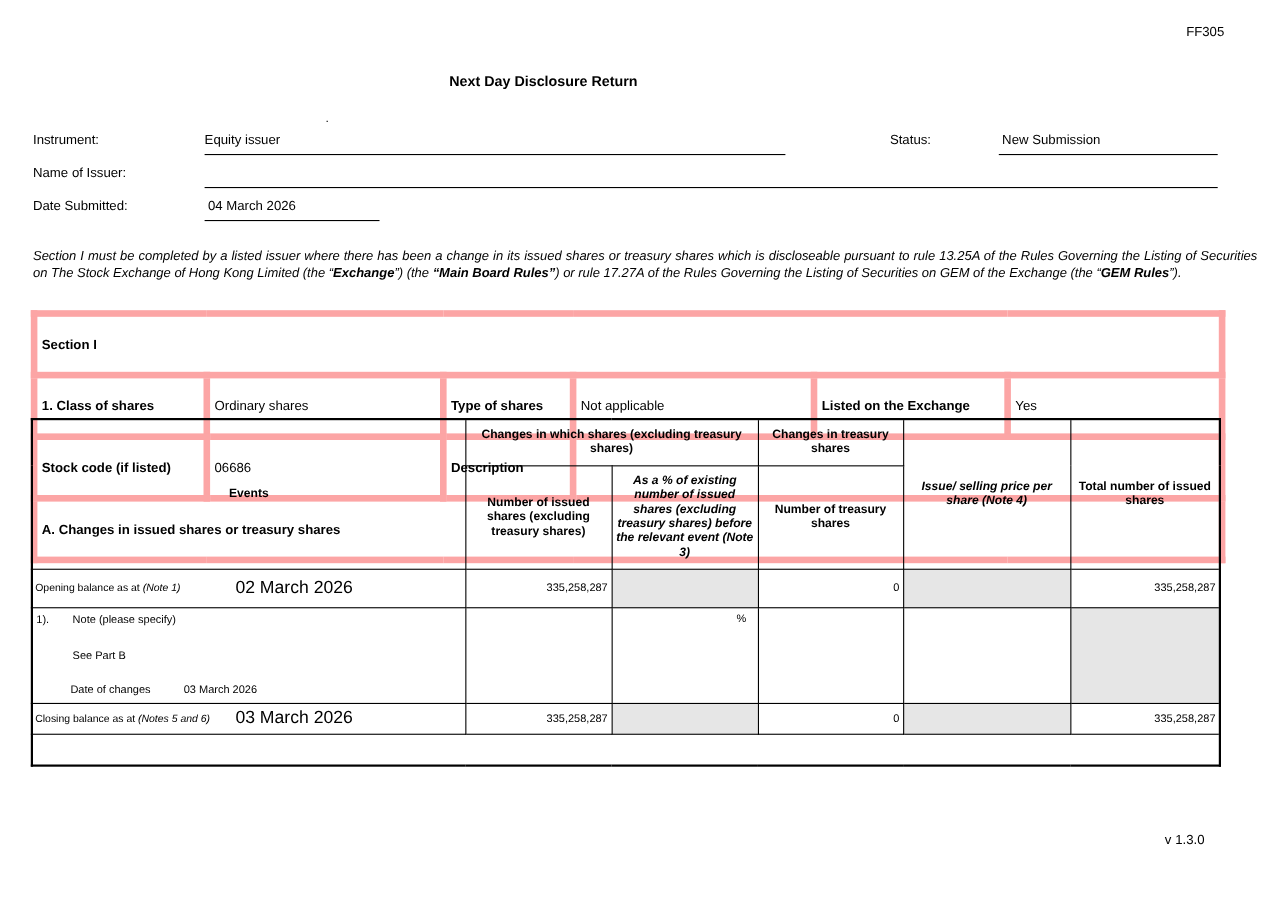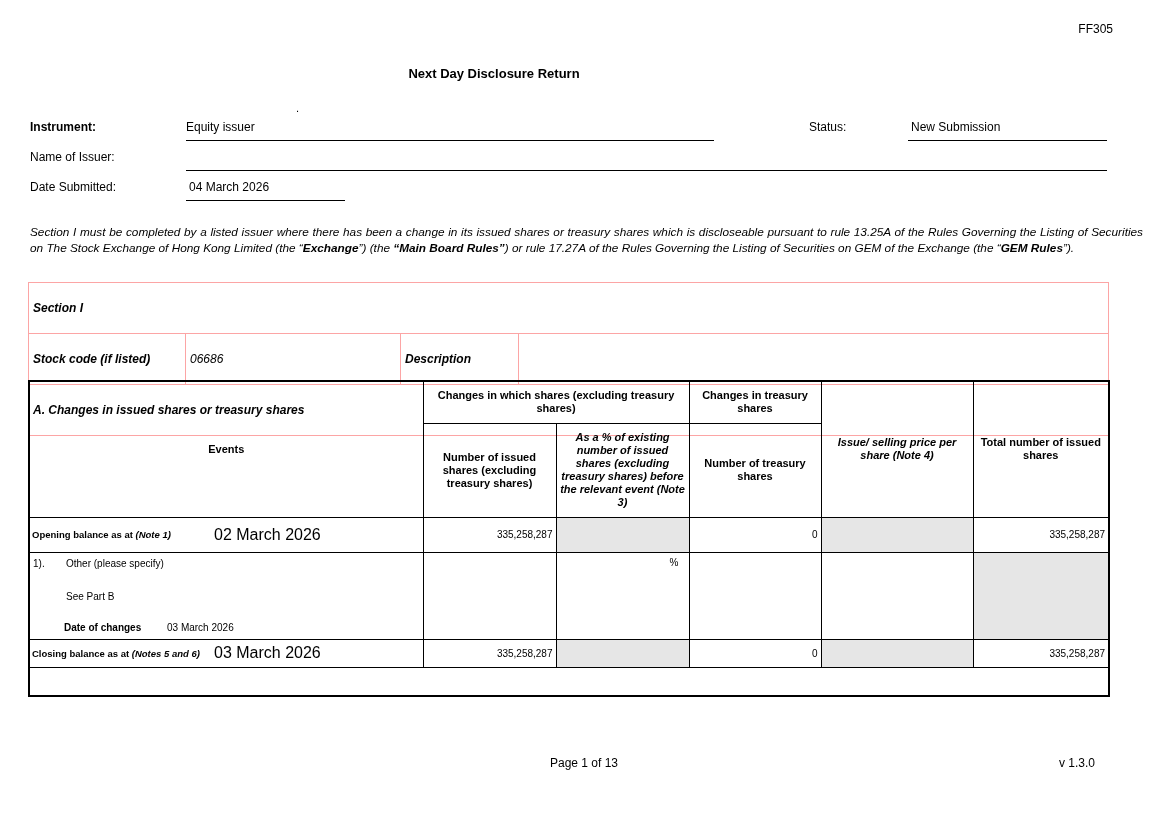--- a/index.html
+++ b/index.html
@@ -14,59 +14,59 @@
   #stray-dot{top:102px;left:296px;font-size:11px;}
   
   .field-label{font-size:12px;}
   .field-value{font-size:12px;white-space:nowrap;}
   .uline{border-bottom:1px solid #000;height:0;}
   
   #intro{top:225px;left:30px;width:1113px;font-size:11.8px;line-height:15.7px;font-style:italic;text-align:justify;}
   
   table{border-collapse:collapse;table-layout:fixed;}
   #si-table{top:282px;left:28px;width:1080px;}
-  #si-table td{border:1px solid #fca5a5;font-size:12px;padding:18px 4px;overflow:hidden;font-style:italic;}
+  #si-table td{border:6px solid #fca5a5;font-size:12px;padding:18px 4px;overflow:hidden;}
   #si-table .lbl{font-weight:bold;}
   #ev-table{top:380px;left:28px;width:1080px;border:2px solid #000;}
   #ev-table td{border:1px solid #000;overflow:hidden;}
   #ev-table .hd{font-weight:bold;font-size:11px;text-align:center;vertical-align:middle;padding:2px 3px;line-height:13px;}
   #ev-table .it{font-style:italic;}
   tr.r-open td,tr.r-other td,tr.r-close td,tr.r-empty td{border-top-width:2px;}
   .num{font-size:10px;text-align:right;padding:1px 3px;vertical-align:middle;}
   .shaded{background:var(--shaded-cell,#e6e6e6);}
   .ev-cell{position:relative;font-size:10px;vertical-align:middle;padding:1px 2px;}
-  .bal-label{font-weight:bold;font-size:9.5px;}
+  .bal-label{font-weight:normal;font-size:9.5px;}
   .bal-label i{font-style:italic;}
   .bal-date{position:absolute;left:184px;top:50%;transform:translateY(-50%);font-size:16px;white-space:nowrap;}
   .other-cell{vertical-align:top !important;}
   .o-line1{margin-top:4px;position:relative;}
   .o-idx{position:absolute;left:1px;top:0;}
   .o-evt{margin-left:34px;}
   .o-line2{margin-top:22px;margin-left:34px;}
   .o-line3{margin-top:20px;margin-left:32px;position:relative;}
-  .o-datelbl{font-weight:bold;}
+  .o-datelbl{font-weight:normal;}
   .o-date{position:absolute;left:103px;top:0;}
   .pct-cell{vertical-align:top !important;text-align:right;font-size:10px;padding:4px 10px 0 0;}
   
   #page-indicator{top:756px;left:0;width:1168px;text-align:center;font-size:12px;}
   #version{top:756px;right:73px;font-size:12px;}
 </style>
 </head>
 <body>
 
 <div id="page">
 
   <div class="abs" id="form-code">FF305</div>
 
   <div class="abs" id="title-block">
     <div>Next Day Disclosure Return</div>
   </div>
   <div class="abs" id="stray-dot">.</div>
 
-  <div class="abs field-label" style="top:120px;left:30px;font-weight:bold;">Instrument:</div>
+  <div class="abs field-label" style="top:120px;left:30px;">Instrument:</div>
   <div class="abs field-value" style="top:120px;left:186px;">Equity issuer</div>
   <div class="abs uline" style="top:140px;left:186px;width:528px;"></div>
 
   <div class="abs field-label" style="top:120px;left:809px;">Status:</div>
   <div class="abs field-value" style="top:120px;left:911px;">New Submission</div>
   <div class="abs uline" style="top:140px;left:908px;width:199px;"></div>
 
   <div class="abs field-label" style="top:150px;left:30px;">Name of Issuer:</div>
   <div class="abs uline" style="top:170px;left:186px;width:921px;"></div>
 
@@ -81,20 +81,28 @@
       <col style="width:157px">
         <col style="width:215px">
         <col style="width:118px">
       <col style="width:219px">
         <col style="width:176px">
         <col style="width:195px">
     </colgroup>
     <tbody>
         <tr style="height:22px">
       <td colspan="6" class="lbl">Section I</td>
+    </tr>
+    <tr style="height:26px">
+      <td class="lbl">1. Class of shares</td>
+      <td>Ordinary shares</td>
+      <td class="lbl">Type of shares</td>
+      <td>Not applicable</td>
+      <td class="lbl">Listed on the Exchange</td>
+      <td>Yes</td>
     </tr>
     <tr style="height:28px">
       <td class="lbl">Stock code (if listed)</td>
       <td>06686</td>
       <td class="lbl">Description</td>
       <td colspan="3"></td>
     </tr>
     <tr style="height:23px">
       <td colspan="6" class="lbl">A. Changes in issued shares or treasury shares</td>
     </tr>
@@ -133,21 +141,21 @@
       <td class="shaded"></td>
       <td class="num">0</td>
       <td class="shaded"></td>
       <td class="num">335,258,287</td>
     </tr>
 
     <tr style="height:87px" class="r-other">
       <td class="ev-cell other-cell">
         <div class="o-line1">
           <span class="o-idx">1).</span>
-          <span class="o-evt">Other (please specify)</span>
+          <span class="o-evt">Note (please specify)</span>
         </div>
         <div class="o-line2">See Part B</div>
         <div class="o-line3">
           <span class="o-datelbl">Date of changes</span>
           <span class="o-date">03 March 2026</span>
         </div>
       </td>
       <td></td>
       <td class="pct-cell">%</td>
       <td></td>
@@ -166,16 +174,15 @@
       <td class="shaded"></td>
       <td class="num">335,258,287</td>
     </tr>
 
     <tr style="height:29px" class="r-empty">
       <td colspan="6"></td>
     </tr>
   </tbody>
     </table>
 
-  <div class="abs" id="page-indicator">Page 1 of 13</div>
   <div class="abs" id="version">v 1.3.0</div>
 
 </div>
 
 </body></html>

